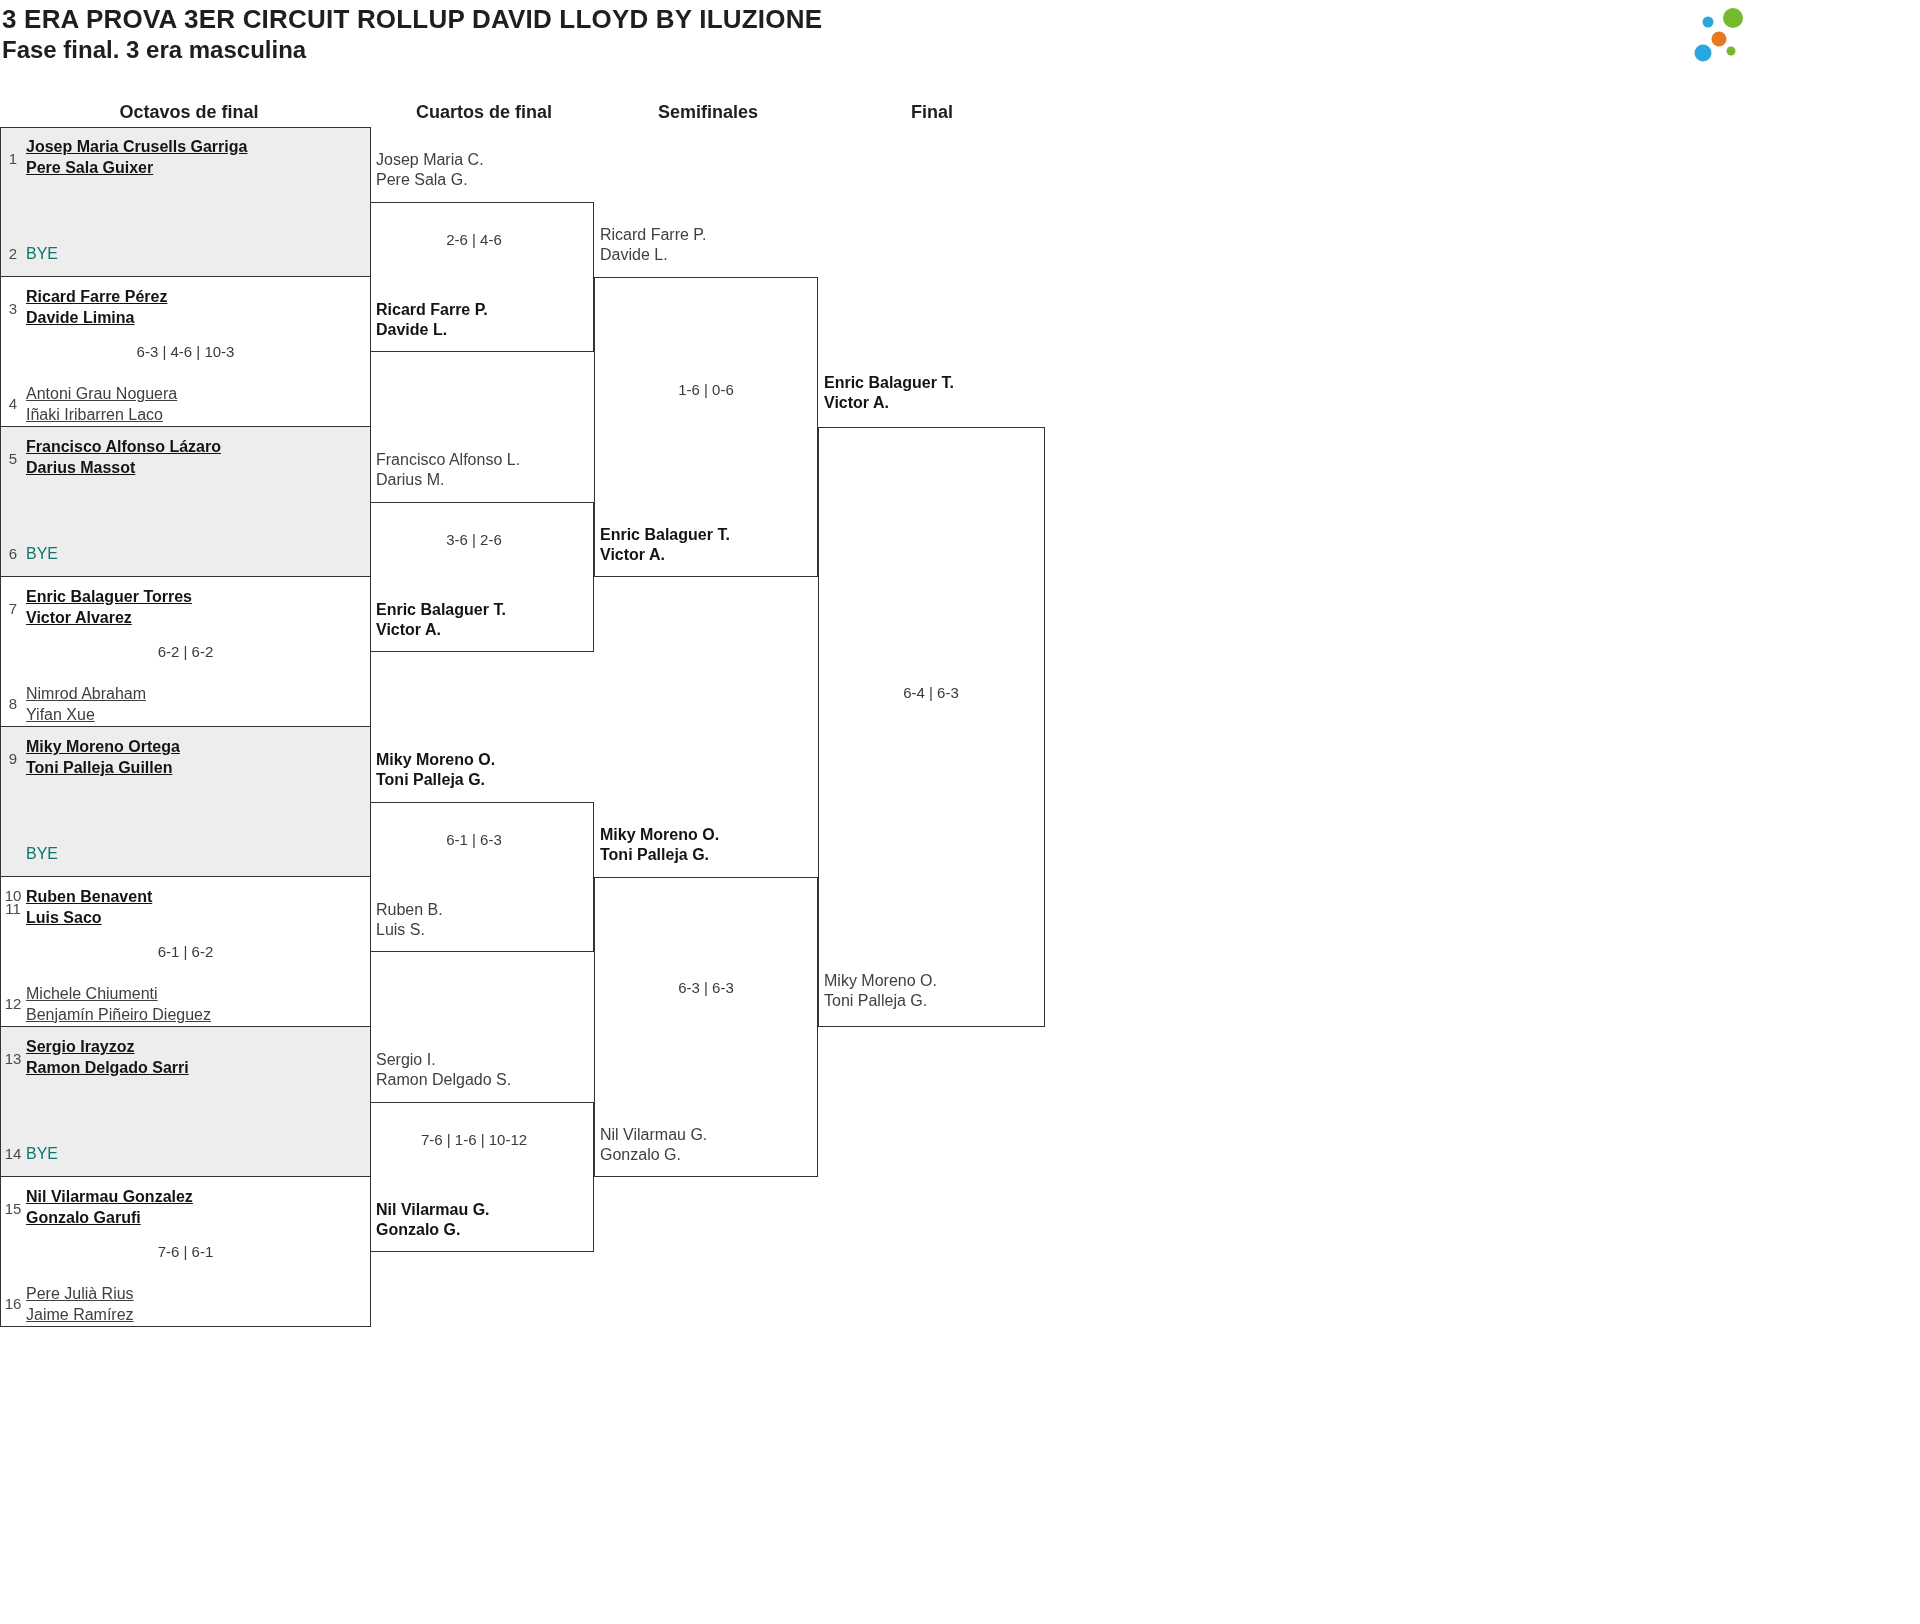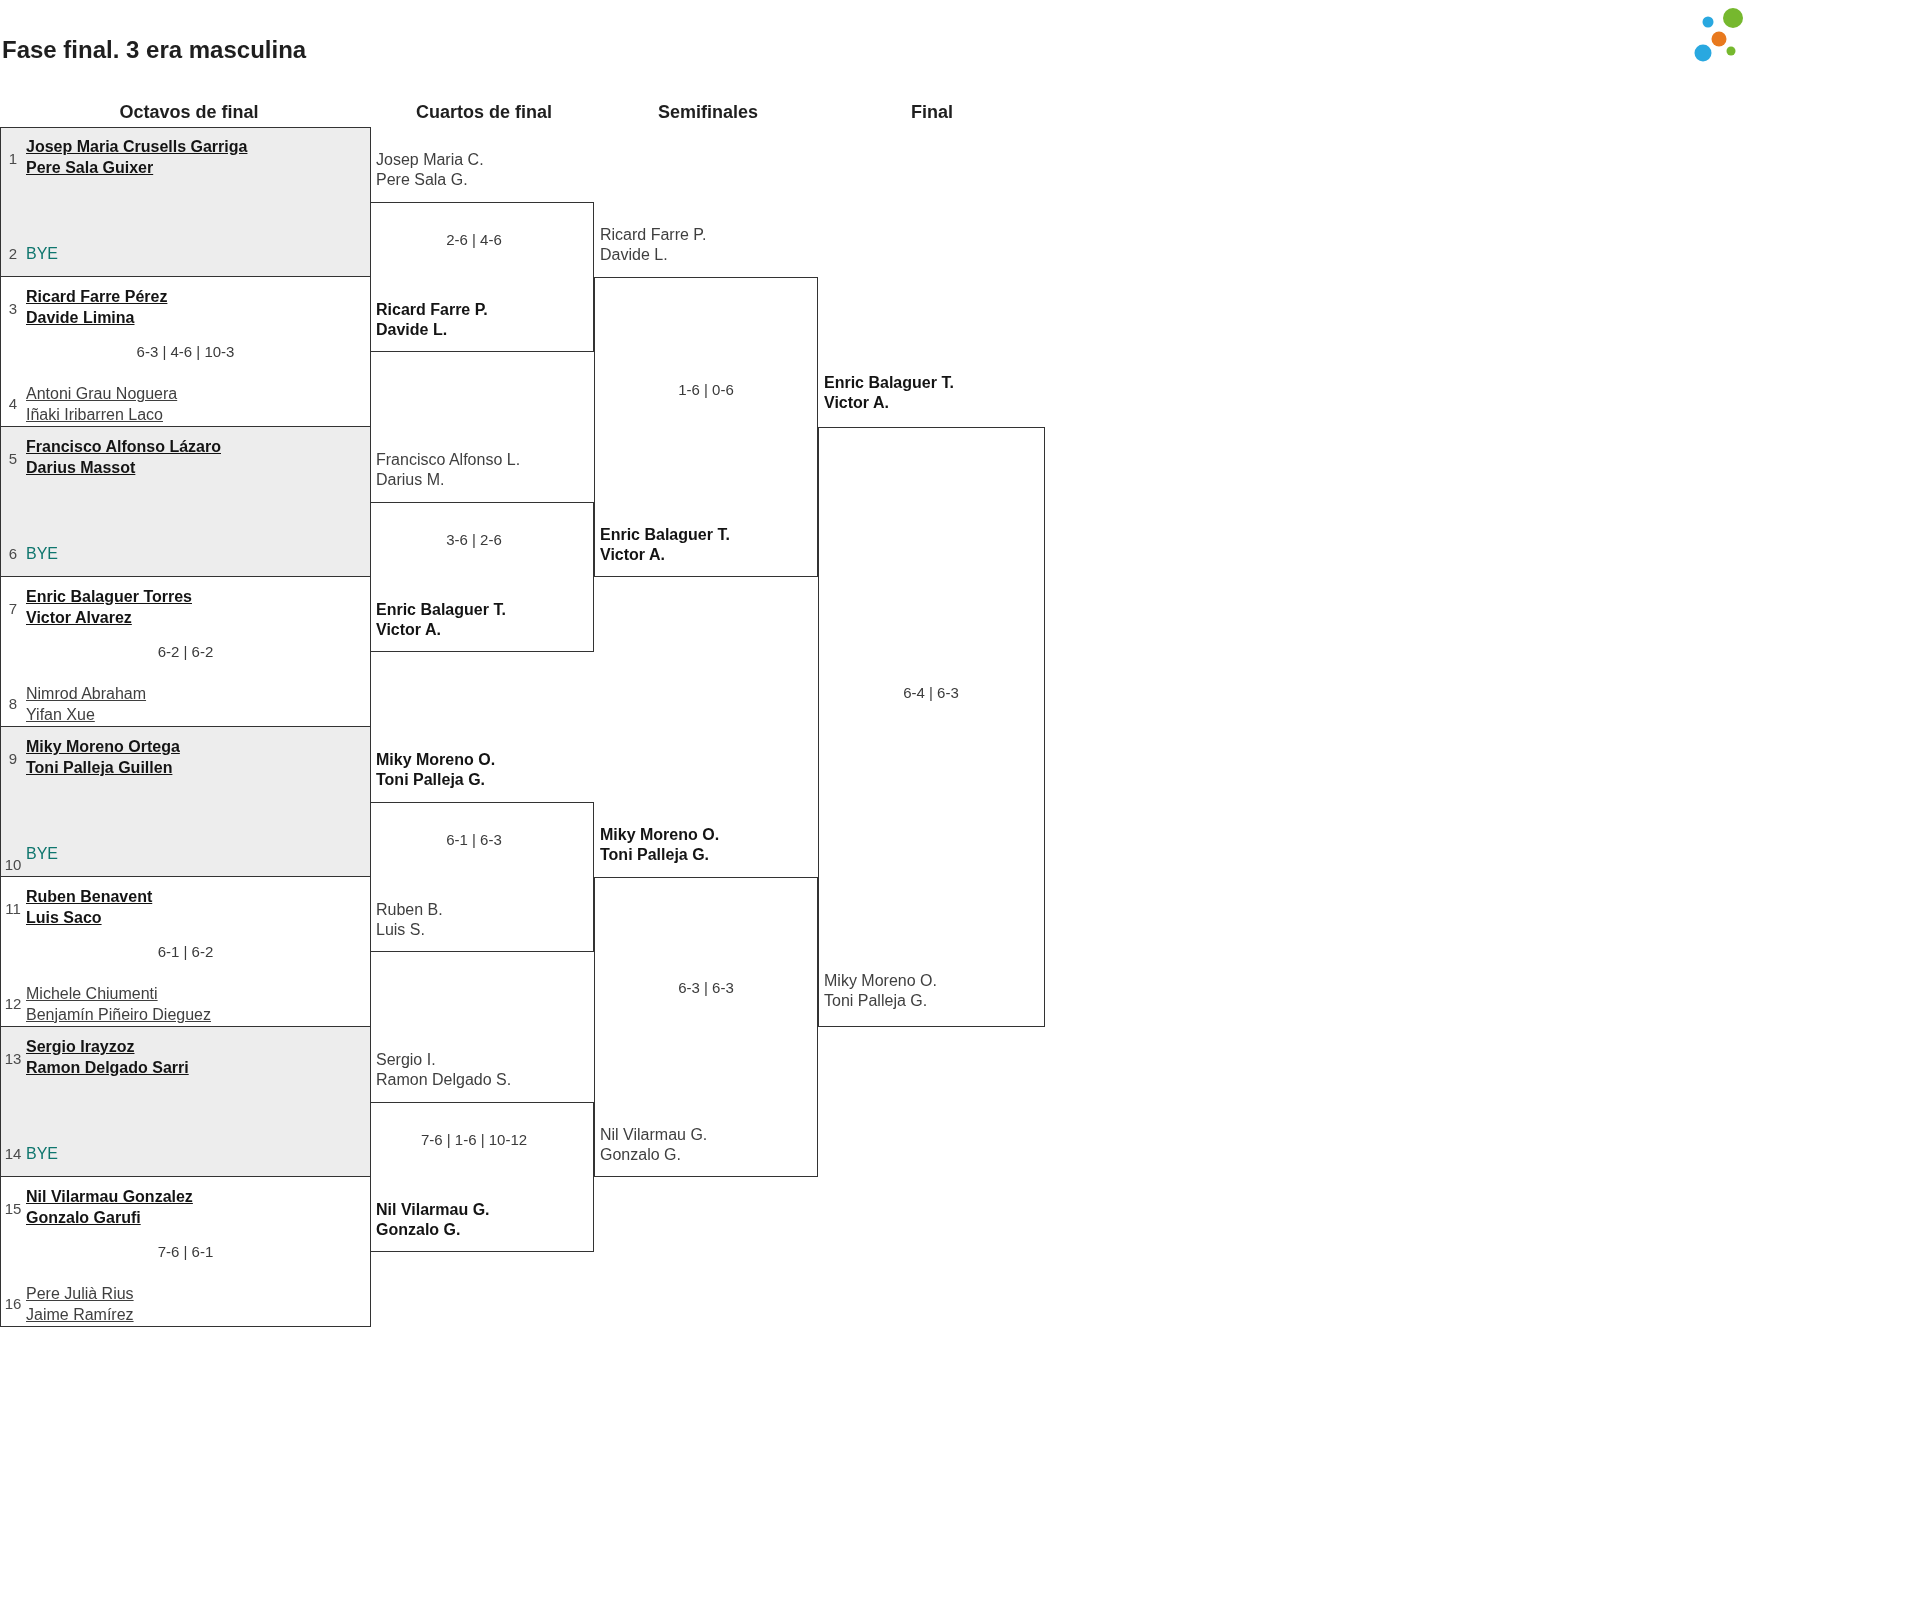--- a/index.html
+++ b/index.html
@@ -26,20 +26,21 @@
   .score.sfw{left:594px;width:224px;}
   .score.fw{left:818px;width:226px;}
   .bye{font-size:16px;line-height:20px;color:#0f766e;}
   #logo{left:1690px;top:0;width:230px;height:72px;}
 </style>
 </head>
 <body>
 
 <div id="page">
 
+  <div class="abs" id="title">3 ERA PROVA 3ER CIRCUIT ROLLUP DAVID LLOYD BY ILUZIONE</div>
   <div class="abs" id="subtitle">Fase final. 3 era masculina</div>
 
   <div class="abs" id="logo">
     <svg class="abs" style="left:0;top:0" width="62" height="72" viewBox="0 0 62 72">
       <circle cx="18" cy="22" r="5.5" fill="#29a8e0"></circle>
       <circle cx="43" cy="18" r="10" fill="#76b82e"></circle>
       <circle cx="29" cy="39" r="7.5" fill="#e8791e"></circle>
       <circle cx="13" cy="53" r="8.5" fill="#29a8e0"></circle>
       <circle cx="41" cy="51" r="4.5" fill="#76b82e"></circle>
     </svg>
@@ -98,21 +99,21 @@
   <div class="abs team" style="left:26px;top:683px">
     <span class="ln">Nimrod Abraham</span>
     <span class="ln">Yifan Xue</span>
   </div>
 
   <span class="abs seed" style="left:2px;top:750px">9</span>
   <div class="abs team bold" style="left:26px;top:736px">
     <span class="ln">Miky Moreno Ortega</span>
     <span class="ln">Toni Palleja Guillen</span>
   </div>
-  <span class="abs seed" style="left:2px;top:856px">10</span>
+  <span class="abs seed" style="left:2px;top:887px">10</span>
   <span class="abs bye" style="left:26px;top:844px">BYE</span>
 
   <span class="abs seed" style="left:2px;top:900px">11</span>
   <div class="abs team bold" style="left:26px;top:886px">
     <span class="ln">Ruben Benavent</span>
     <span class="ln">Luis Saco</span>
   </div>
   <span class="abs score r16w" style="top:942px">6-1 | 6-2</span>
   <span class="abs seed" style="left:2px;top:995px">12</span>
   <div class="abs team" style="left:26px;top:983px">

